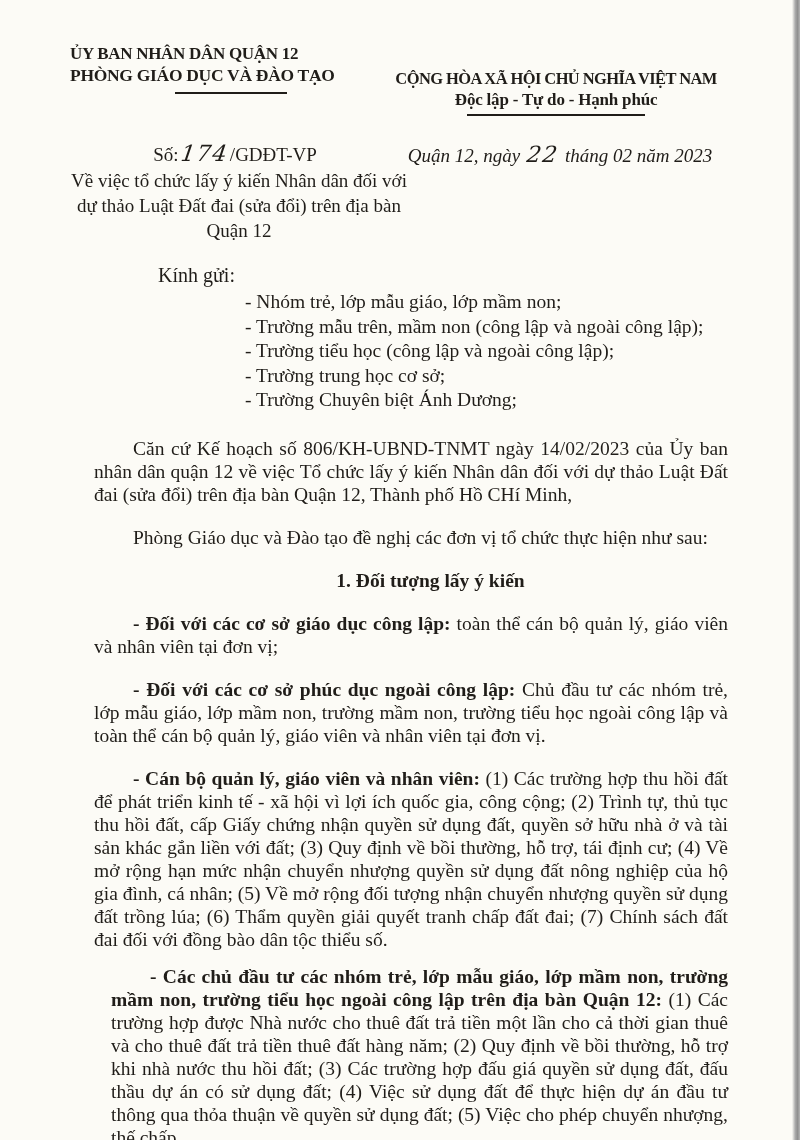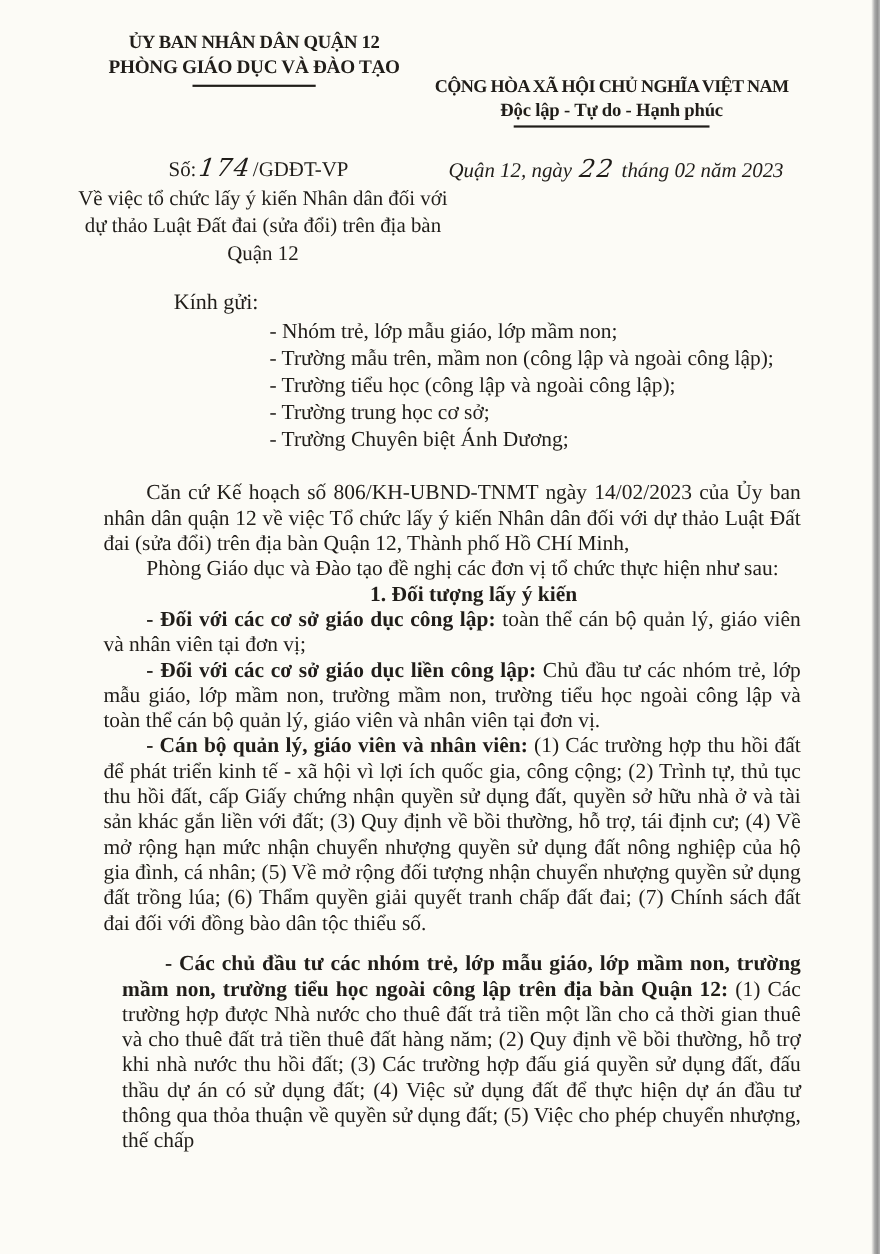--- a/index.html
+++ b/index.html
@@ -22,21 +22,21 @@
   
   .scan-edge{
     position:absolute;top:0;right:0;width:8px;height:100%;
     background:linear-gradient(to right, rgba(158,158,158,0) 0%, #aaaaaa 40%, #8f8f8f 70%, #b5b5b5 100%);
   }
   
   .header-row{
     display:flex;justify-content:space-between;
     padding:0 80px 0 70px;
   }
-  .header-left{width:330px;text-align:center;}
+  .header-left{width:330px;margin-top:15px;}
   .header-right{width:336px;text-align:center;margin-top:41px;}
   .hl1{font-weight:bold;font-size:17px;line-height:21px;letter-spacing:-0.3px;white-space:nowrap;}
   .hl2{font-weight:bold;font-size:17.5px;line-height:22px;letter-spacing:-0.3px;white-space:nowrap;}
   .hr1{font-weight:bold;font-size:16.5px;line-height:20px;letter-spacing:-0.6px;white-space:nowrap;}
   .hr2{font-weight:bold;font-size:17px;line-height:22px;letter-spacing:-0.2px;white-space:nowrap;}
   .rule{border-top:2px solid var(--ink);height:0;}
   .rule-left{width:112px;margin:6px auto 0;}
   .rule-right{width:178px;margin:3px auto 0;}
   
   .meta-row{
@@ -64,21 +64,21 @@
   .salutation{margin:21px 0 0 158px;font-size:20px;line-height:23px;}
   .recipients{margin:3px 40px 12px 245px;font-size:19.5px;line-height:24.6px;}
   
   .bodytext{margin:24px 72px 0 94px;}
   .body-para{
     margin:0;padding:0;
     font-size:19.5px;line-height:23px;
     text-align:justify;text-indent:39px;
     text-justify:inter-word;
   }
-  .body-para + .body-para{margin-top:0;}
+  .body-para + .body-para{margin-top:20px;}
   .body-para.gap-lg{margin-top:14px;margin-left:17px;}
   .body-para.heading{font-weight:bold;text-align:center;}
   .body-para b{font-weight:bold;}
 </style>
 </head>
 <body>
 
 <div class="page">
   <div class="scan-edge"></div>
 
@@ -113,17 +113,17 @@
     <div>- Trường tiểu học (công lập và ngoài công lập);</div>
     <div>- Trường trung học cơ sở;</div>
     <div>- Trường Chuyên biệt Ánh Dương;</div>
   </div>
 
   <div class="bodytext">
     <p class="body-para">Căn cứ Kế hoạch số 806/KH-UBND-TNMT ngày 14/02/2023 của Ủy ban nhân dân quận 12 về việc Tổ chức lấy ý kiến Nhân dân đối với dự thảo Luật Đất đai (sửa đổi) trên địa bàn Quận 12, Thành phố Hồ CHí Minh,</p>
     <p class="body-para">Phòng Giáo dục và Đào tạo đề nghị các đơn vị tổ chức thực hiện như sau:</p>
     <p class="body-para heading">1. Đối tượng lấy ý kiến</p>
     <p class="body-para"><b>- Đối với các cơ sở giáo dục công lập:</b><span> toàn thể cán bộ quản lý, giáo viên và nhân viên tại đơn vị;</span></p>
-    <p class="body-para"><b>- Đối với các cơ sở giáo dục liền công lập:</b><span> Chủ đầu tư các nhóm trẻ, lớp mẫu giáo, lớp mầm non, trường mầm non, trường tiểu học ngoài công lập và toàn thể cán bộ quản lý, giáo viên và nhân viên tại đơn vị.</span></p>
+    <p class="body-para"><b>- Đối với các cơ sở phúc dục ngoài công lập:</b><span> Chủ đầu tư các nhóm trẻ, lớp mẫu giáo, lớp mầm non, trường mầm non, trường tiểu học ngoài công lập và toàn thể cán bộ quản lý, giáo viên và nhân viên tại đơn vị.</span></p>
     <p class="body-para"><b>- Cán bộ quản lý, giáo viên và nhân viên:</b><span> (1) Các trường hợp thu hồi đất để phát triển kinh tế - xã hội vì lợi ích quốc gia, công cộng; (2) Trình tự, thủ tục thu hồi đất, cấp Giấy chứng nhận quyền sử dụng đất, quyền sở hữu nhà ở và tài sản khác gắn liền với đất; (3) Quy định về bồi thường, hỗ trợ, tái định cư; (4) Về mở rộng hạn mức nhận chuyển nhượng quyền sử dụng đất nông nghiệp của hộ gia đình, cá nhân; (5) Về mở rộng đối tượng nhận chuyển nhượng quyền sử dụng đất trồng lúa; (6) Thẩm quyền giải quyết tranh chấp đất đai; (7) Chính sách đất đai đối với đồng bào dân tộc thiểu số.</span></p>
     <p class="body-para gap-lg"><b>- Các chủ đầu tư các nhóm trẻ, lớp mẫu giáo, lớp mầm non, trường mầm non, trường tiểu học ngoài công lập trên địa bàn Quận 12:</b><span> (1) Các trường hợp được Nhà nước cho thuê đất trả tiền một lần cho cả thời gian thuê và cho thuê đất trả tiền thuê đất hàng năm; (2) Quy định về bồi thường, hỗ trợ khi nhà nước thu hồi đất; (3) Các trường hợp đấu giá quyền sử dụng đất, đấu thầu dự án có sử dụng đất; (4) Việc sử dụng đất để thực hiện dự án đầu tư thông qua thỏa thuận về quyền sử dụng đất; (5) Việc cho phép chuyển nhượng, thế chấp</span></p>
   </div>
 </div>
 
 </body></html>

